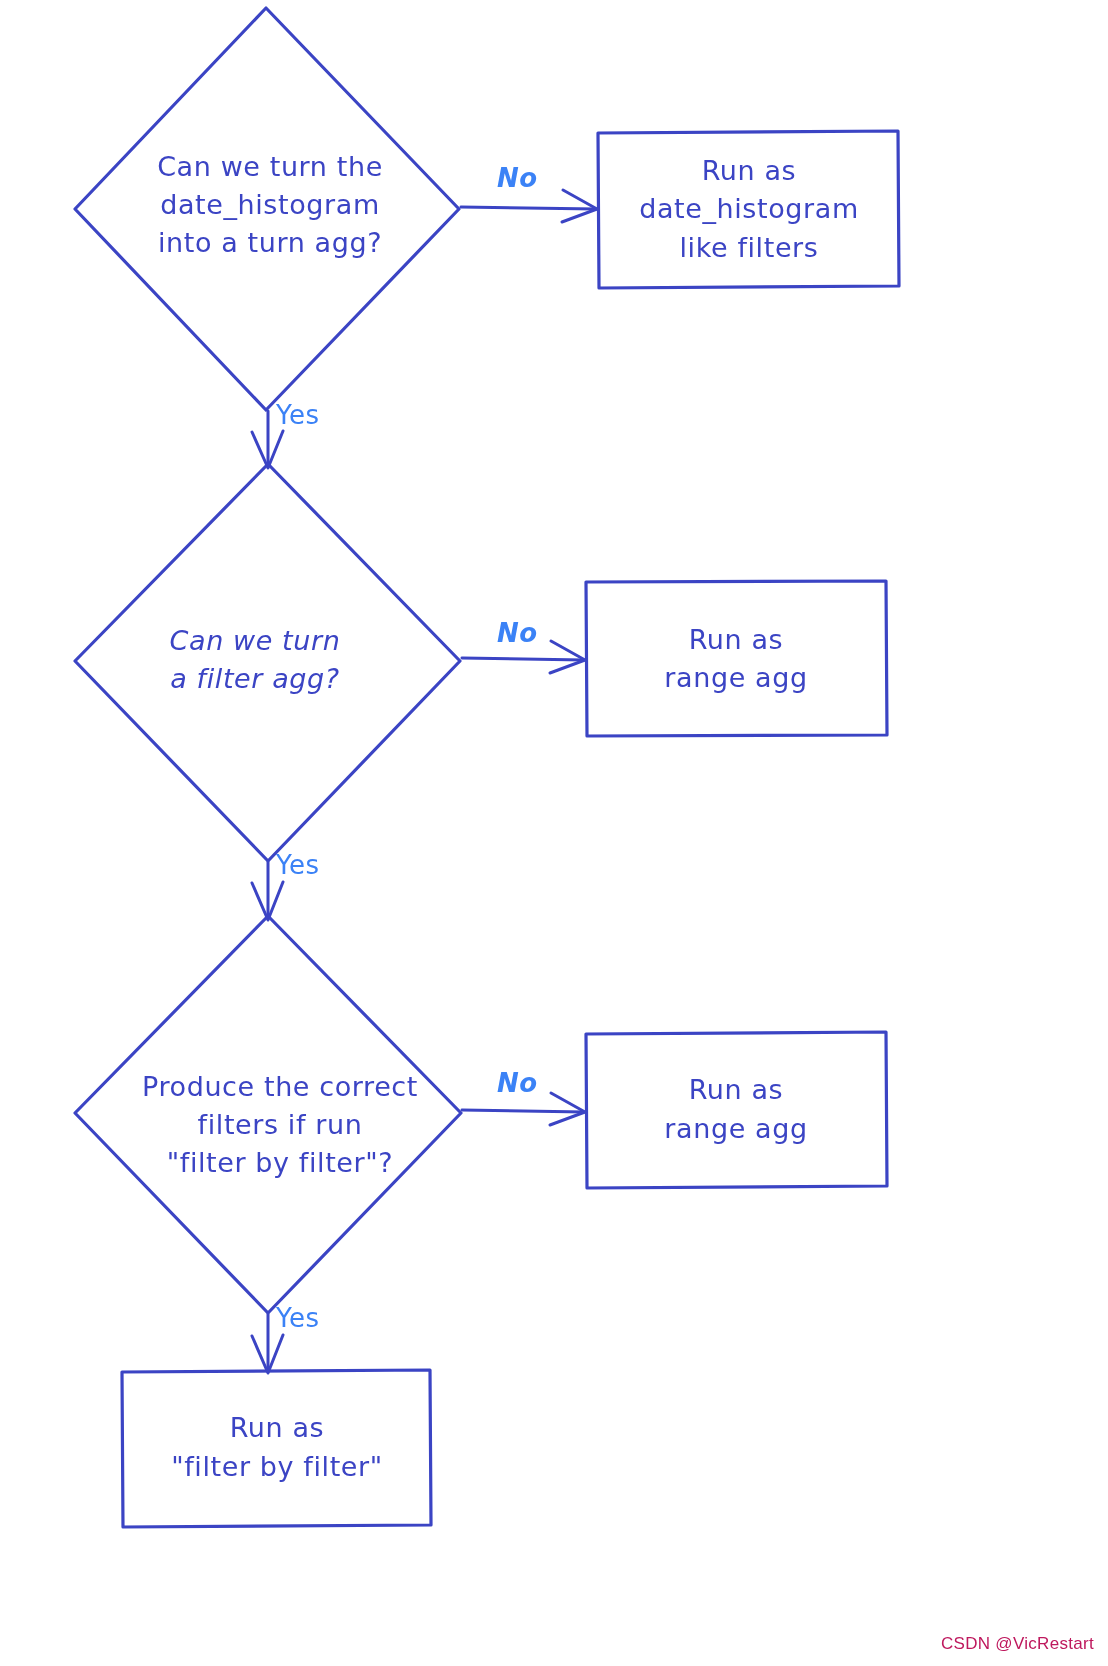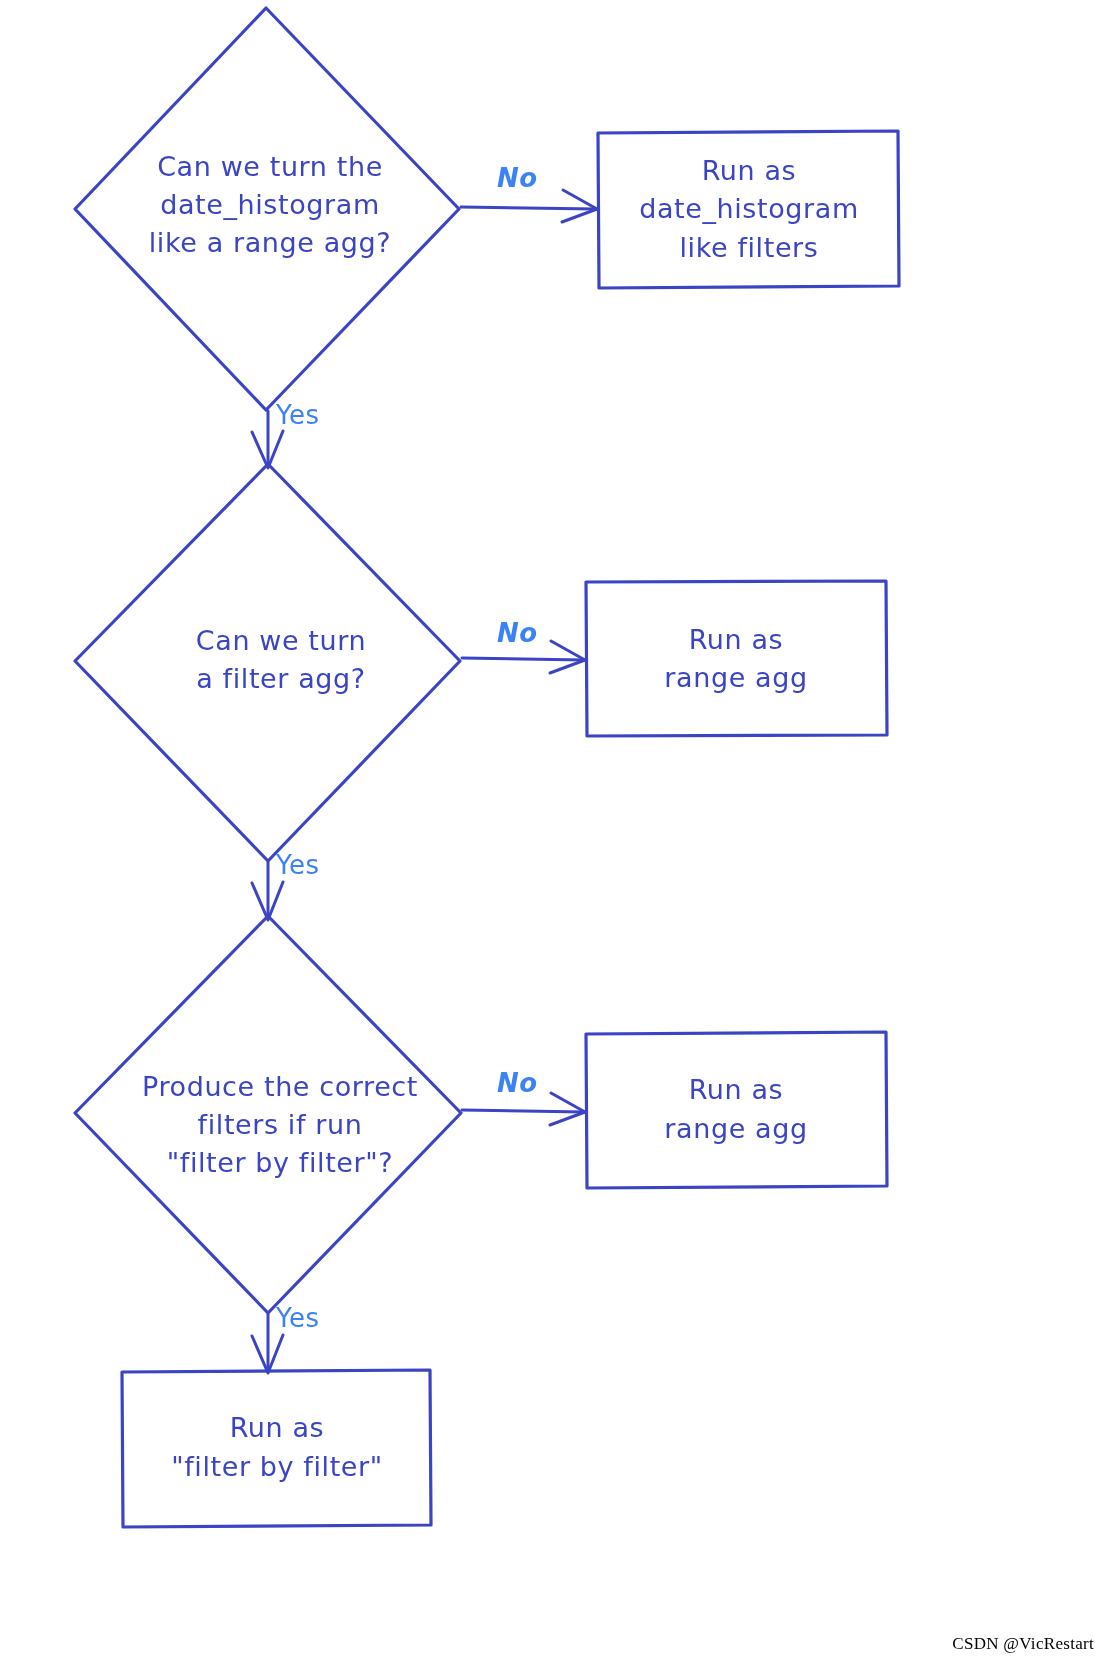--- a/index.html
+++ b/index.html
@@ -46,43 +46,43 @@
     font-size: 26px;
     letter-spacing: 0.5px;
   }
   .edge-label.italicish {
     font-style: italic;
     font-weight: 600;
   }
 
   
   #d1-text { left: 75px;  top: 130px;  width: 390px; height: 150px; }
-  #d2-text { left: 86px;  top: 585px;  width: 390px; height: 150px; }
+  #d2-text { left: 60px;  top: 585px;  width: 390px; height: 150px; font-style: italic; }
   #d3-text { left: 85px;  top: 1050px; width: 390px; height: 150px; }
 
   
   #r1-text { left: 598px; top: 132px;  width: 302px; height: 155px; }
   #r2-text { left: 585px; top: 580px;  width: 302px; height: 158px; }
   #r3-text { left: 585px; top: 1032px; width: 302px; height: 155px; }
   #r4-text { left: 122px; top: 1370px; width: 310px; height: 155px; }
 
   
   #lbl-no-1  { left: 497px;  top: 163px; }
   #lbl-no-2  { left: 497px;  top: 618px; }
   #lbl-no-3  { left: 497px;  top: 1068px; }
   #lbl-yes-1 { left: 276px;  top: 400px; }
   #lbl-yes-2 { left: 276px;  top: 850px; }
   #lbl-yes-3 { left: 276px;  top: 1303px; }
 
   #watermark {
     position: absolute;
     right: 14px;
     bottom: 12px;
-    color: #000000;
-    font-family: Liberation Serif, serif;
+    color: #be185d;
+    font-family: Liberation Sans, sans-serif;
     font-size: 17px;
     letter-spacing: 0.3px;
   }
 </style>
 </head>
 <body>
 
 <div id="canvas">
 
   <svg id="flow-svg" viewBox="0 0 1108 1666">
@@ -116,21 +116,21 @@
 
     <path d="M 268 1314 L 268 1371" fill="none" stroke="#3b44c4" stroke-width="3" stroke-linecap="round"></path>
     <path d="M 252 1336 L 268 1373 L 283 1335" fill="none" stroke="#3b44c4" stroke-width="3" stroke-linejoin="round" stroke-linecap="round"></path>
 
     <path d="M 122 1372 L 430 1370 L 431 1525 L 123 1527 Z" fill="none" stroke="#3b44c4" stroke-width="3.2" stroke-linejoin="round" stroke-linecap="round"></path>
   </svg>
 
   <div class="node-text" id="d1-text">
     <span class="ln">Can we turn the</span>
     <span class="ln">date_histogram</span>
-    <span class="ln">like a range agg?</span>
+    <span class="ln">into a turn agg?</span>
   </div>
 
   <div class="node-text" id="r1-text">
     <span class="ln">Run as</span>
     <span class="ln">date_histogram</span>
     <span class="ln">like filters</span>
   </div>
 
   <div class="node-text" id="d2-text">
     <span class="ln">Can we turn</span>

